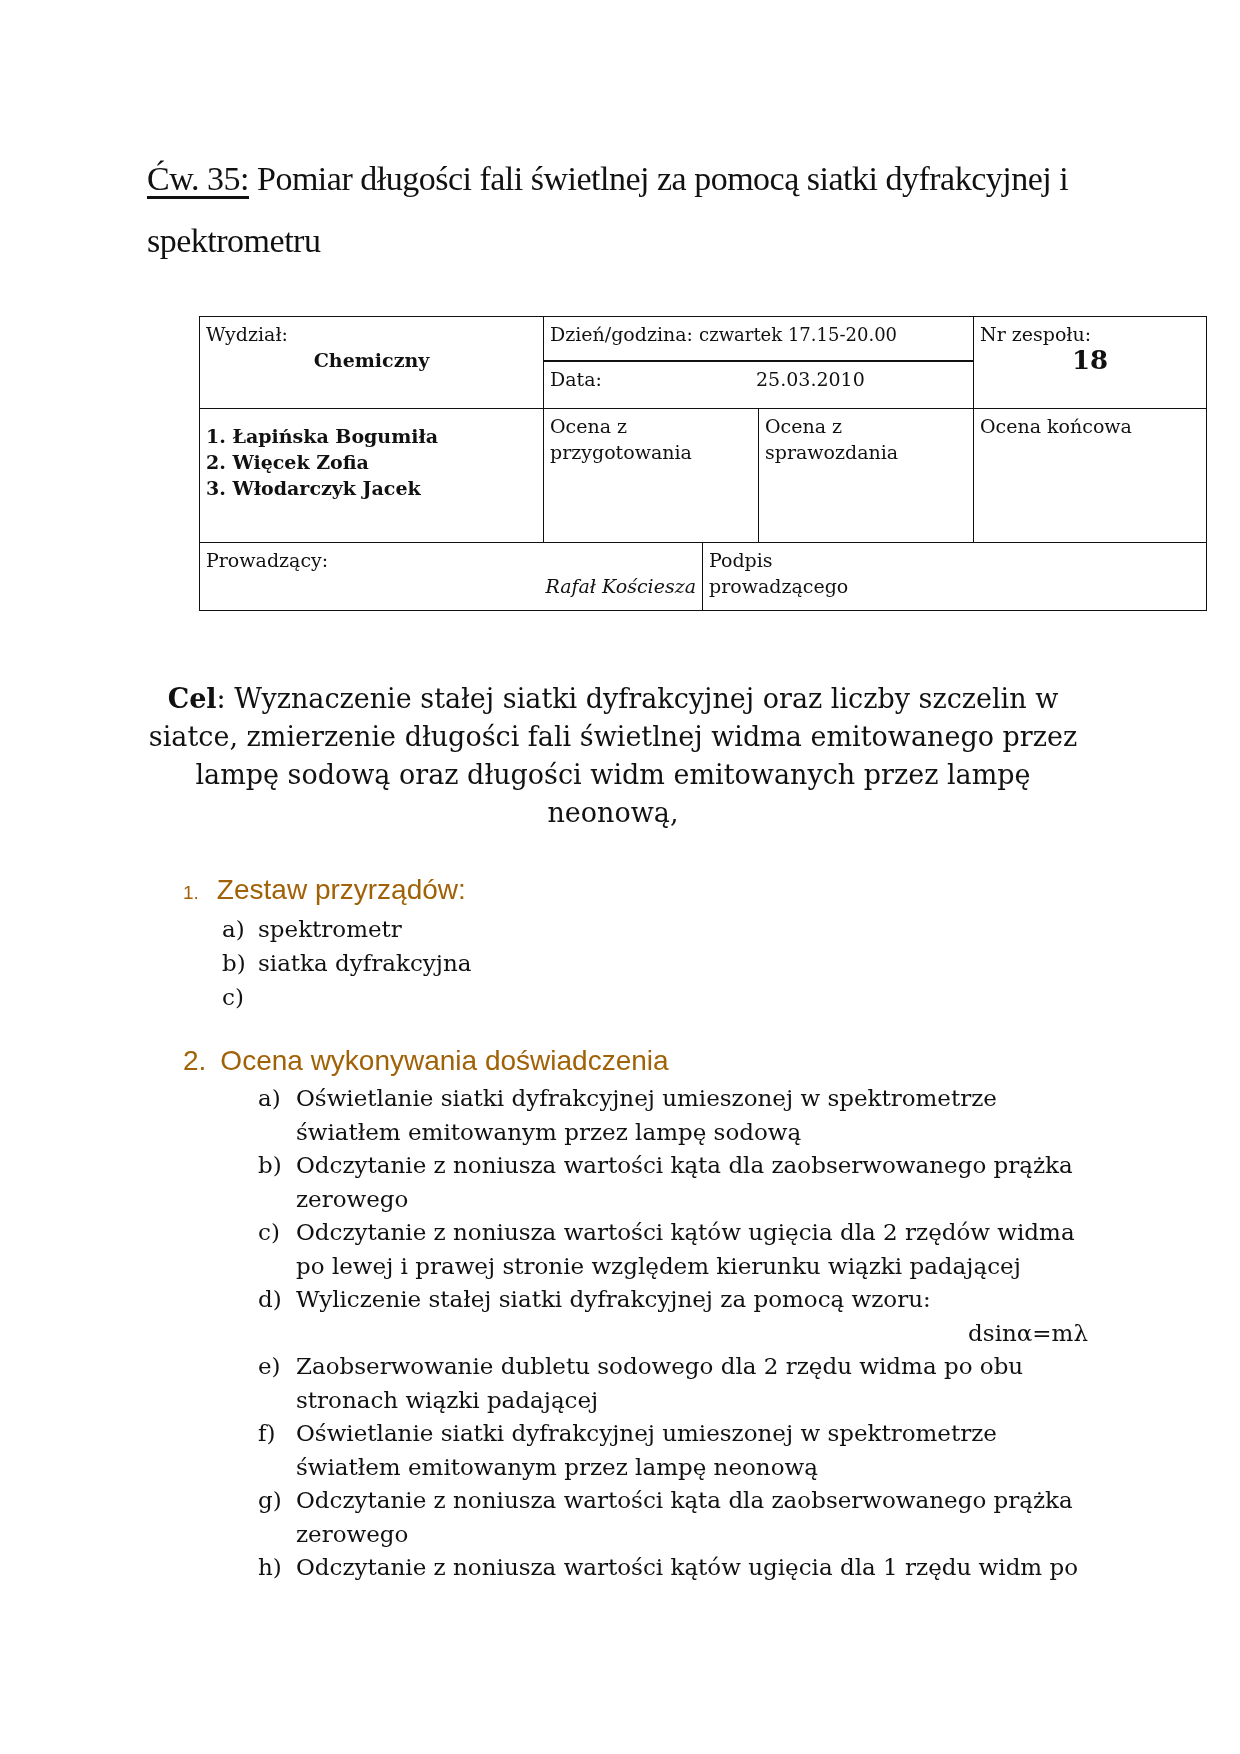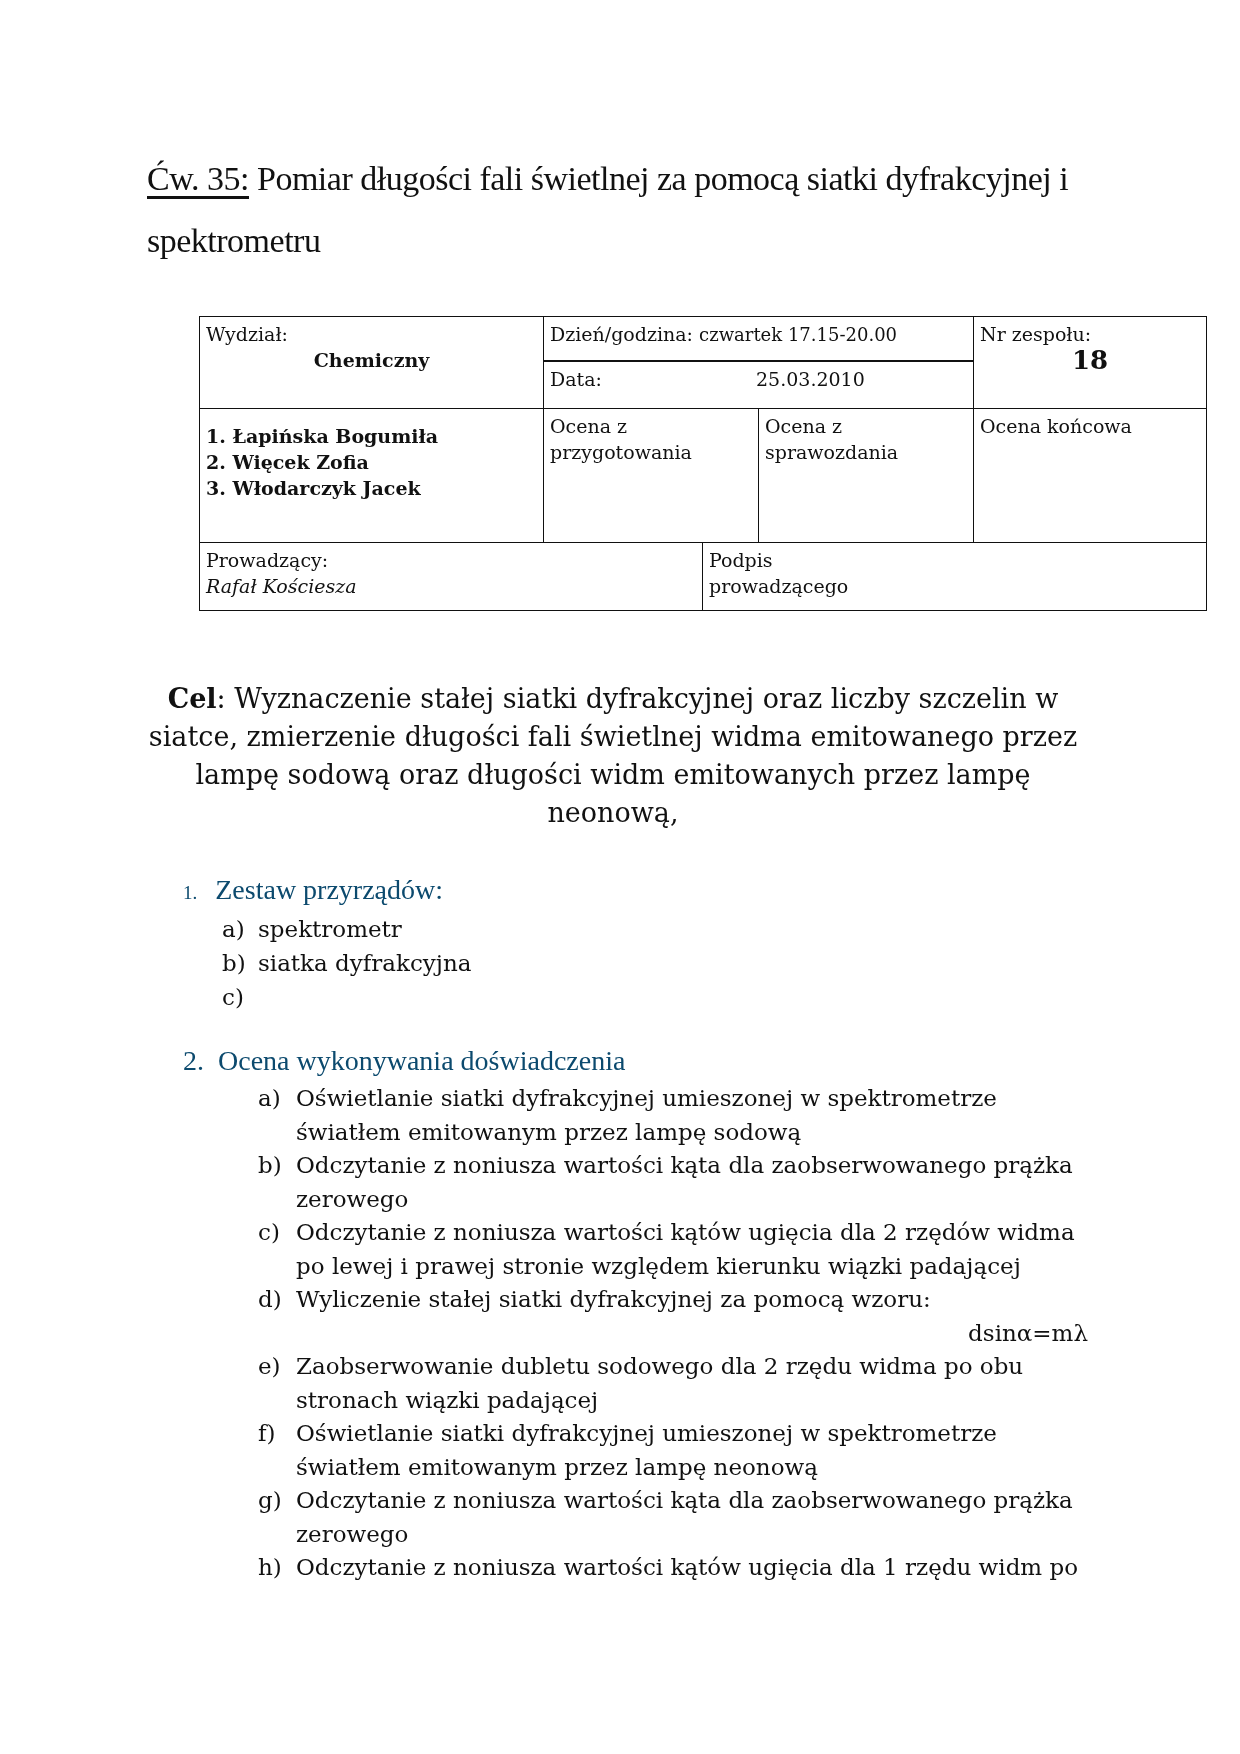--- a/index.html
+++ b/index.html
@@ -14,27 +14,27 @@
 
   table.info { position: absolute; left: 155px; top: 316px; width: 1007px;
                border-collapse: collapse; table-layout: fixed; margin-left: 44px; }
   table.info td { border: 1.5px solid #111; vertical-align: top; padding: 4px 6px;
                   font-family: "DejaVu Serif", serif; font-size: 19px; line-height: 26px; color: #111; }
   .lbl { font-size: 19px; }
   .small { font-size: 16px; line-height: 22px; }
   .bold-center { font-weight: bold; text-align: center; font-size: 19px; }
   .names { font-weight: bold; font-size: 23px; line-height: 34px; padding-top: 14px !important; }
   .num { font-weight: bold; font-size: 26px; text-align: center; }
-  .italic { font-style: italic; }
+  .italic { font-style: italic; text-align: right; }
 
   .goal { position: absolute; left: 148px; top: 680px; width: 930px;
           font-family: "DejaVu Serif", serif; font-size: 27px; line-height: 38px; color: #111; text-align: center; }
   .goal b { font-weight: bold; }
 
-  .sec-h { position: absolute; font-family: Liberation Serif, serif; color: #0c4a6e; }
+  .sec-h { position: absolute; font-family: Liberation Sans, sans-serif; color: #a16207; }
   .sec1 { left: 183px; top: 874px; font-size: 28px; }
   .sec1 .n { font-size: 19px; margin-right: 18px; }
   .sec2 { left: 183px; top: 1045px; font-size: 28px; }
   .sec2 .n { margin-right: 14px; }
 
   .list1 { position: absolute; left: 222px; top: 912px; width: 800px;
            font-family: "DejaVu Serif", serif; font-size: 23px; line-height: 34px; }
   .list1 .item { display: flex; }
   .list1 .mk { width: 36px; flex: none; }
 

